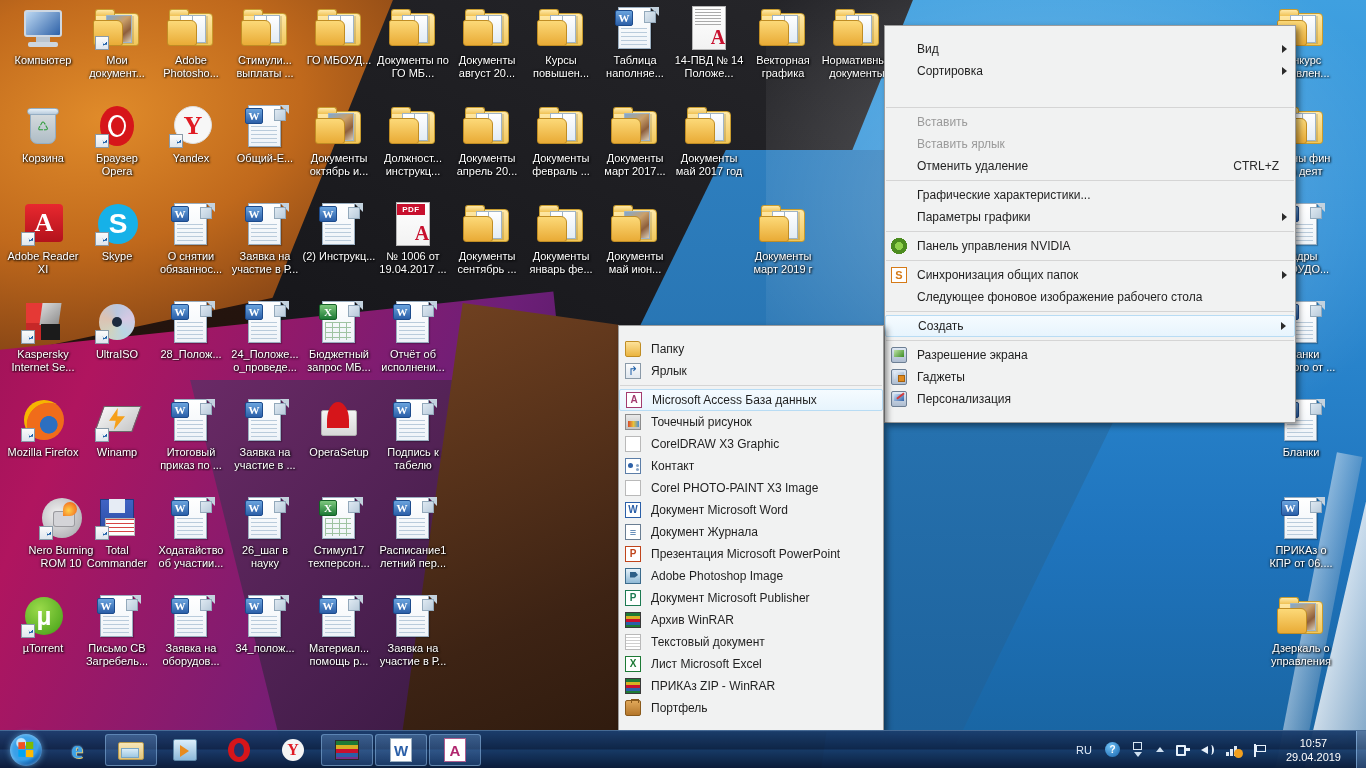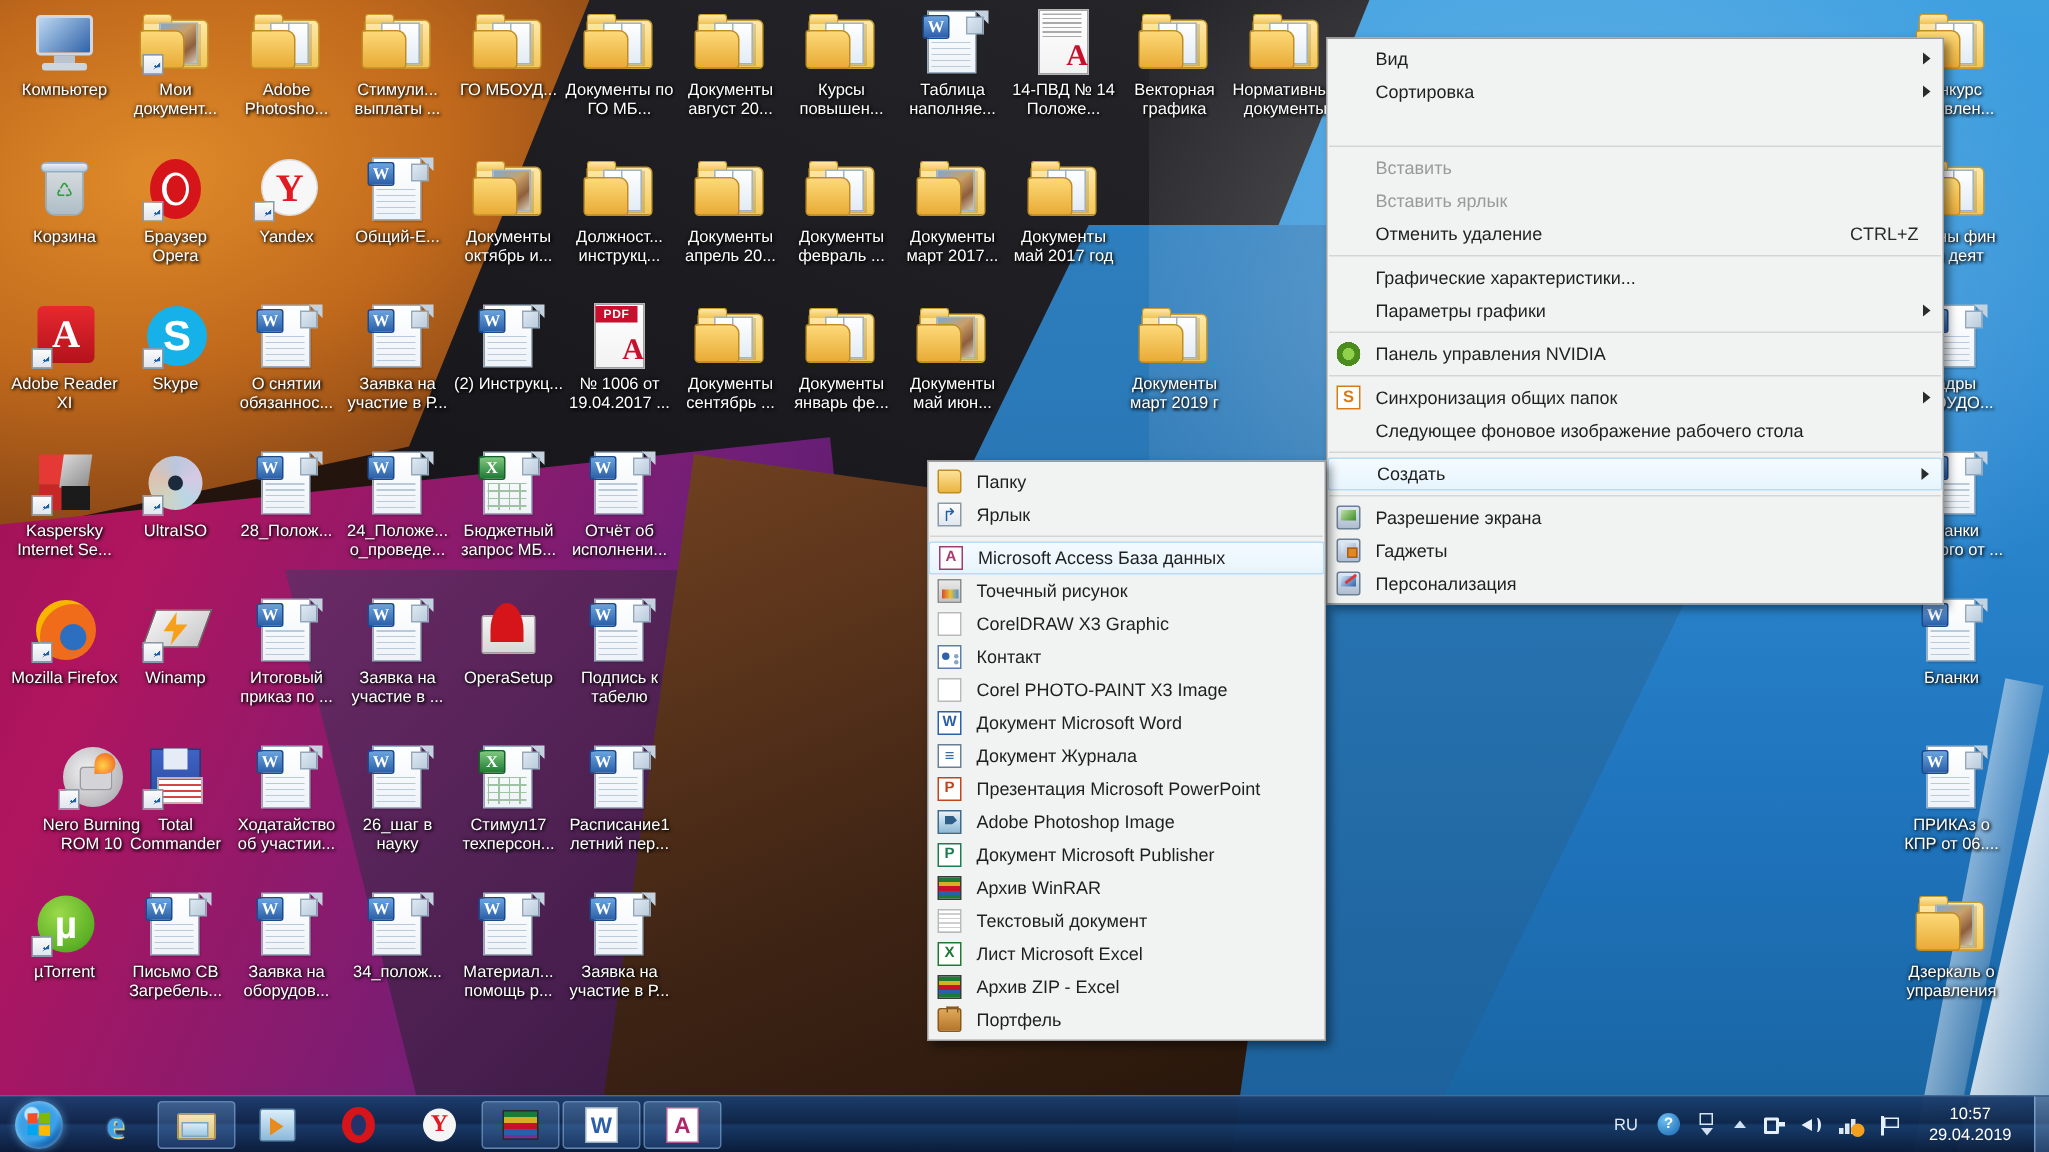--- a/index.html
+++ b/index.html
@@ -313,21 +313,21 @@
   .ic-operasetup .red { position:absolute; left:12px; top:6px; width:22px; height:26px;
     border-radius: 50% 50% 0 0 / 70% 70% 0 0;
     background:#d6151a; }
 
   
   .menu {
     position: absolute;
     background: #f1f2f2;
     border: 1px solid #9c9c9c;
     box-shadow: 3px 3px 6px rgba(0,0,0,.45);
-    padding: 2px 0;
+    padding: 12px 0;
     font-size: 12px;
     color: #1f1f1f;
     user-select: none;
   }
   .menu .sep { height: 1px; margin: 3px 1px; background: #d5d5d5; }
   .mi {
     position: relative;
     display: flex; align-items: center;
     height: 22px;
     padding: 0 4px 0 0;
@@ -349,21 +349,21 @@
   .mi.disabled { color: #9a9a9a; }
   .mi.hl {
     background: linear-gradient(180deg,#f5fbff,#e7f4fd);
     border: 1px solid #b8dcf4;
     border-radius: 2px;
     height: 22px;
     align-items: center;
   }
 
   #context-menu { left: 884px; top: 25px; width: 412px; }
-  #submenu-new  { left: 618px; top: 307px; width: 266px; }
+  #submenu-new  { left: 618px; top: 325px; width: 266px; }
 
   
   .g { position:absolute; left:6px; top:2px; width:16px; height:16px; }
   .g-nvidia { background: radial-gradient(circle at 50% 50%, #8fd14a 0 35%, #4c8c1f 36% 70%, transparent 71%); border-radius:3px; }
   .g-sync { background:#fff; border:1px solid #d57a17; color:#d57a17; font-size:11px;
             font-weight:bold; text-align:center; line-height:14px; }
   .g-mon { background: linear-gradient(180deg,#dfe9f5,#aebdd0); border:1px solid #6d7f94; border-radius:2px; }
   .g-mon::after { content:""; position:absolute; left:2px; top:2px; right:2px; bottom:5px;
                   background: linear-gradient(135deg,#bcd7f0,#2f62a8); }
   .g-mon.green::after { background: linear-gradient(135deg,#bfe3a8,#3b8c22); }
@@ -1440,21 +1440,21 @@
     <div class="mi">
       <span class="micon">
         <span class="g g-xls"></span>
       </span>
       <span class="mlabel">Лист Microsoft Excel</span>
     </div>
     <div class="mi">
       <span class="micon">
         <span class="g g-rar"></span>
       </span>
-      <span class="mlabel">Архив ZIP - Excel</span>
+      <span class="mlabel">ПРИКАз ZIP - WinRAR</span>
     </div>
     <div class="mi">
       <span class="micon">
         <span class="g g-case"></span>
       </span>
       <span class="mlabel">Портфель</span>
     </div>
   </div>
 
 <div id="taskbar">

